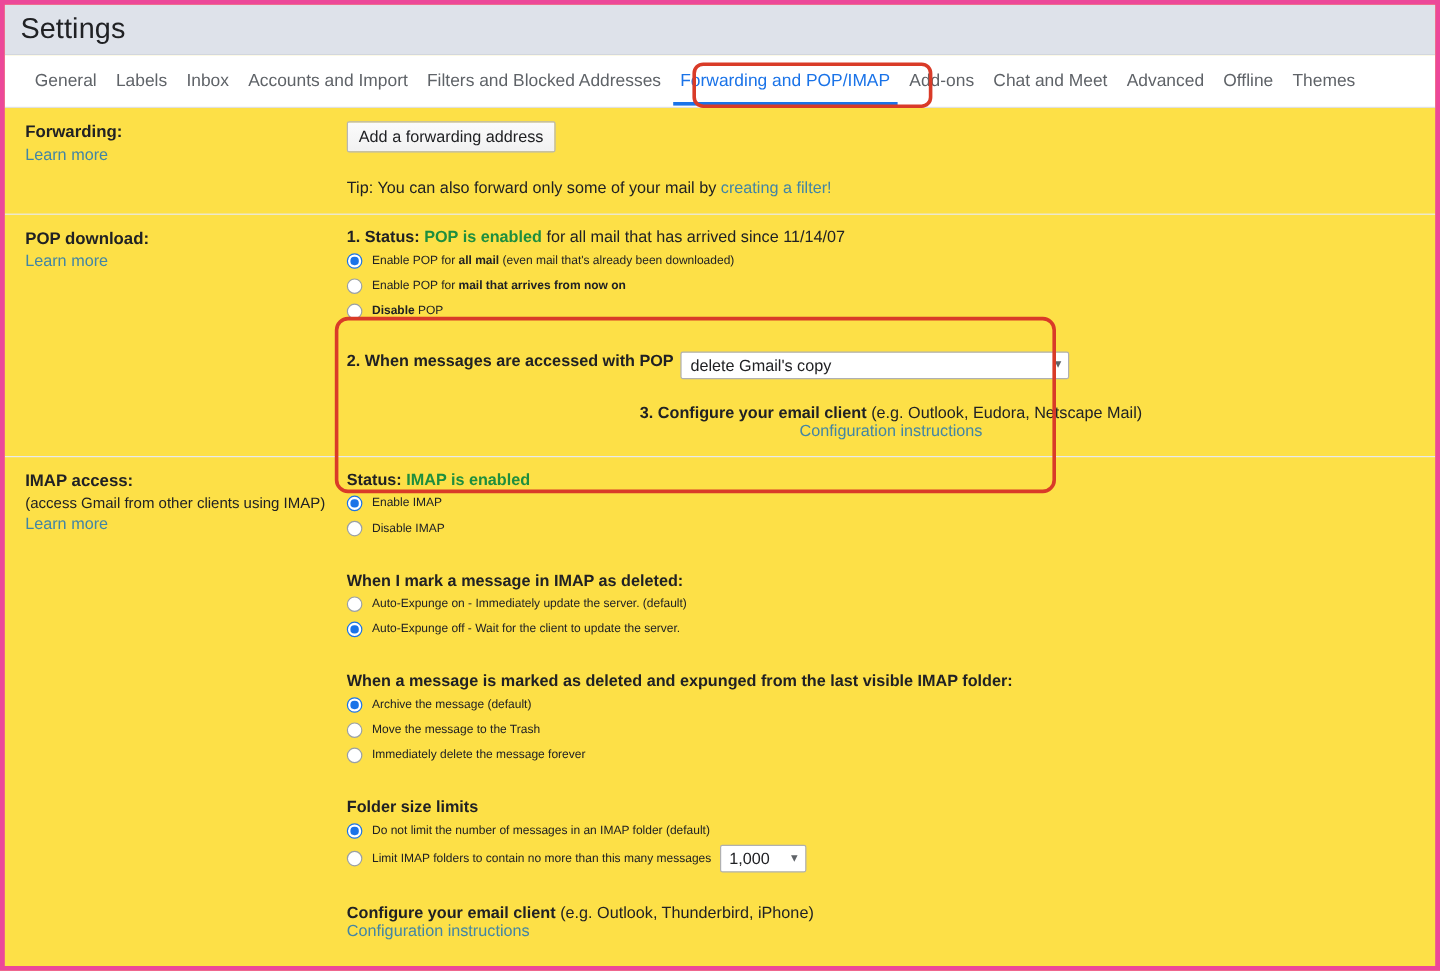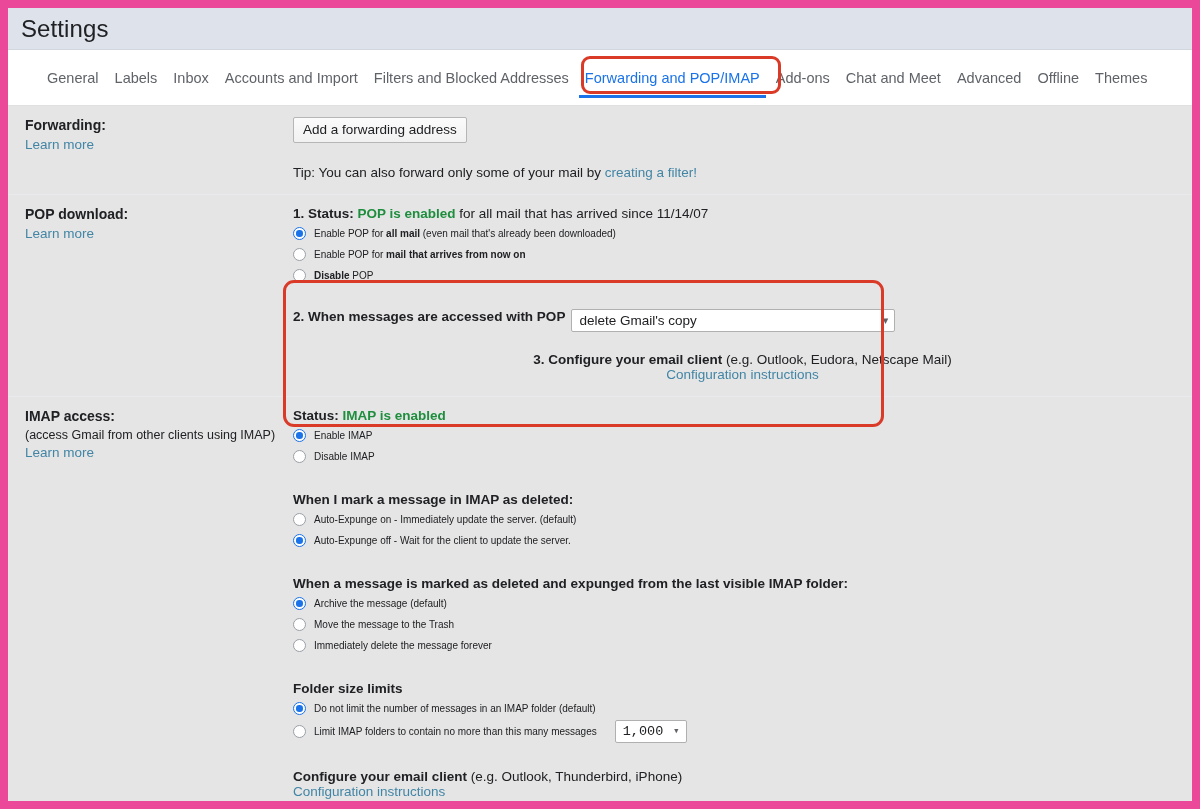--- a/index.html
+++ b/index.html
@@ -10,22 +10,22 @@
   body {
     width: 1200px; height: 809px;
     font-family: "Liberation Sans", sans-serif;
     color: #202124;
     overflow: hidden;
     position: relative;
   }
   .page-frame {
     position: absolute;
     inset: 0;
-    border: 8px solid #ec4899;
-    background: #e5e5e5;
+    border: 4px solid #ec4899;
+    background: #fde047;
     overflow: hidden;
   }
 
   
   .header-band {
     height: 42px;
     background: #dee2ea;
     display: flex;
     align-items: center;
     padding-left: 13px;
@@ -34,25 +34,25 @@
   .header-title {
     font-size: 24px;
     font-weight: 400;
     color: #202124;
     letter-spacing: .1px;
   }
 
   
   .tabbar {
     position: relative;
-    height: 56px;
+    height: 44px;
     background: #ffffff;
     display: flex;
     align-items: center;
-    padding-left: 31px;
+    padding-left: 17px;
     border-bottom: 1px solid #e0e0e0;
   }
   .tab {
     font-size: 14.5px;
     color: #5f6368;
     padding: 0 8px;
     line-height: 40px;
     white-space: nowrap;
     cursor: pointer;
     position: relative;
@@ -360,21 +360,21 @@
 
         <div class="grp">
           <div class="subhead">Folder size limits</div>
           <div class="opt">
             <span class="radio on"></span>
             <span class="opt-text">Do not limit the number of messages in an IMAP folder (default)</span>
           </div>
           <div class="opt numline">
             <span class="radio"></span>
             <span class="opt-text">Limit IMAP folders to contain no more than this many messages</span>
-            <span class="sel narrow" style="margin-left:18px;font-family:Liberation Mono, monospace;">
+            <span class="sel narrow" style="margin-left:7px;">
               <span>1,000</span>
               <span class="chev">▾</span>
             </span>
           </div>
         </div>
 
         <div class="grp">
           <div><span class="b">Configure your email client</span><span> (e.g. Outlook, Thunderbird, iPhone)</span></div>
           <a class="link">Configuration instructions</a>
         </div>

